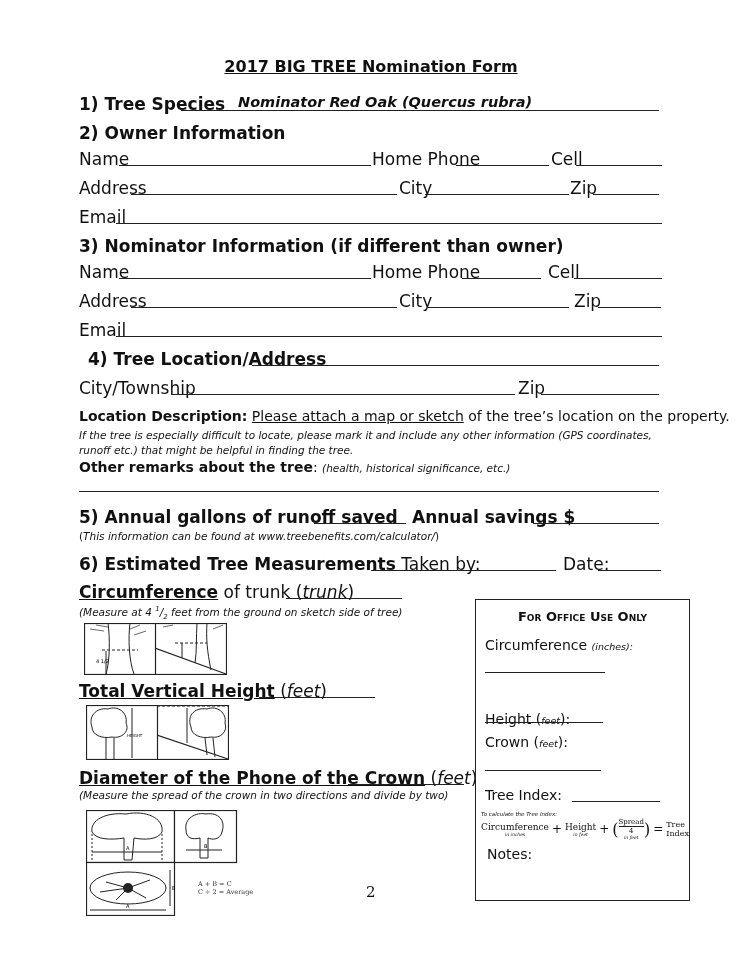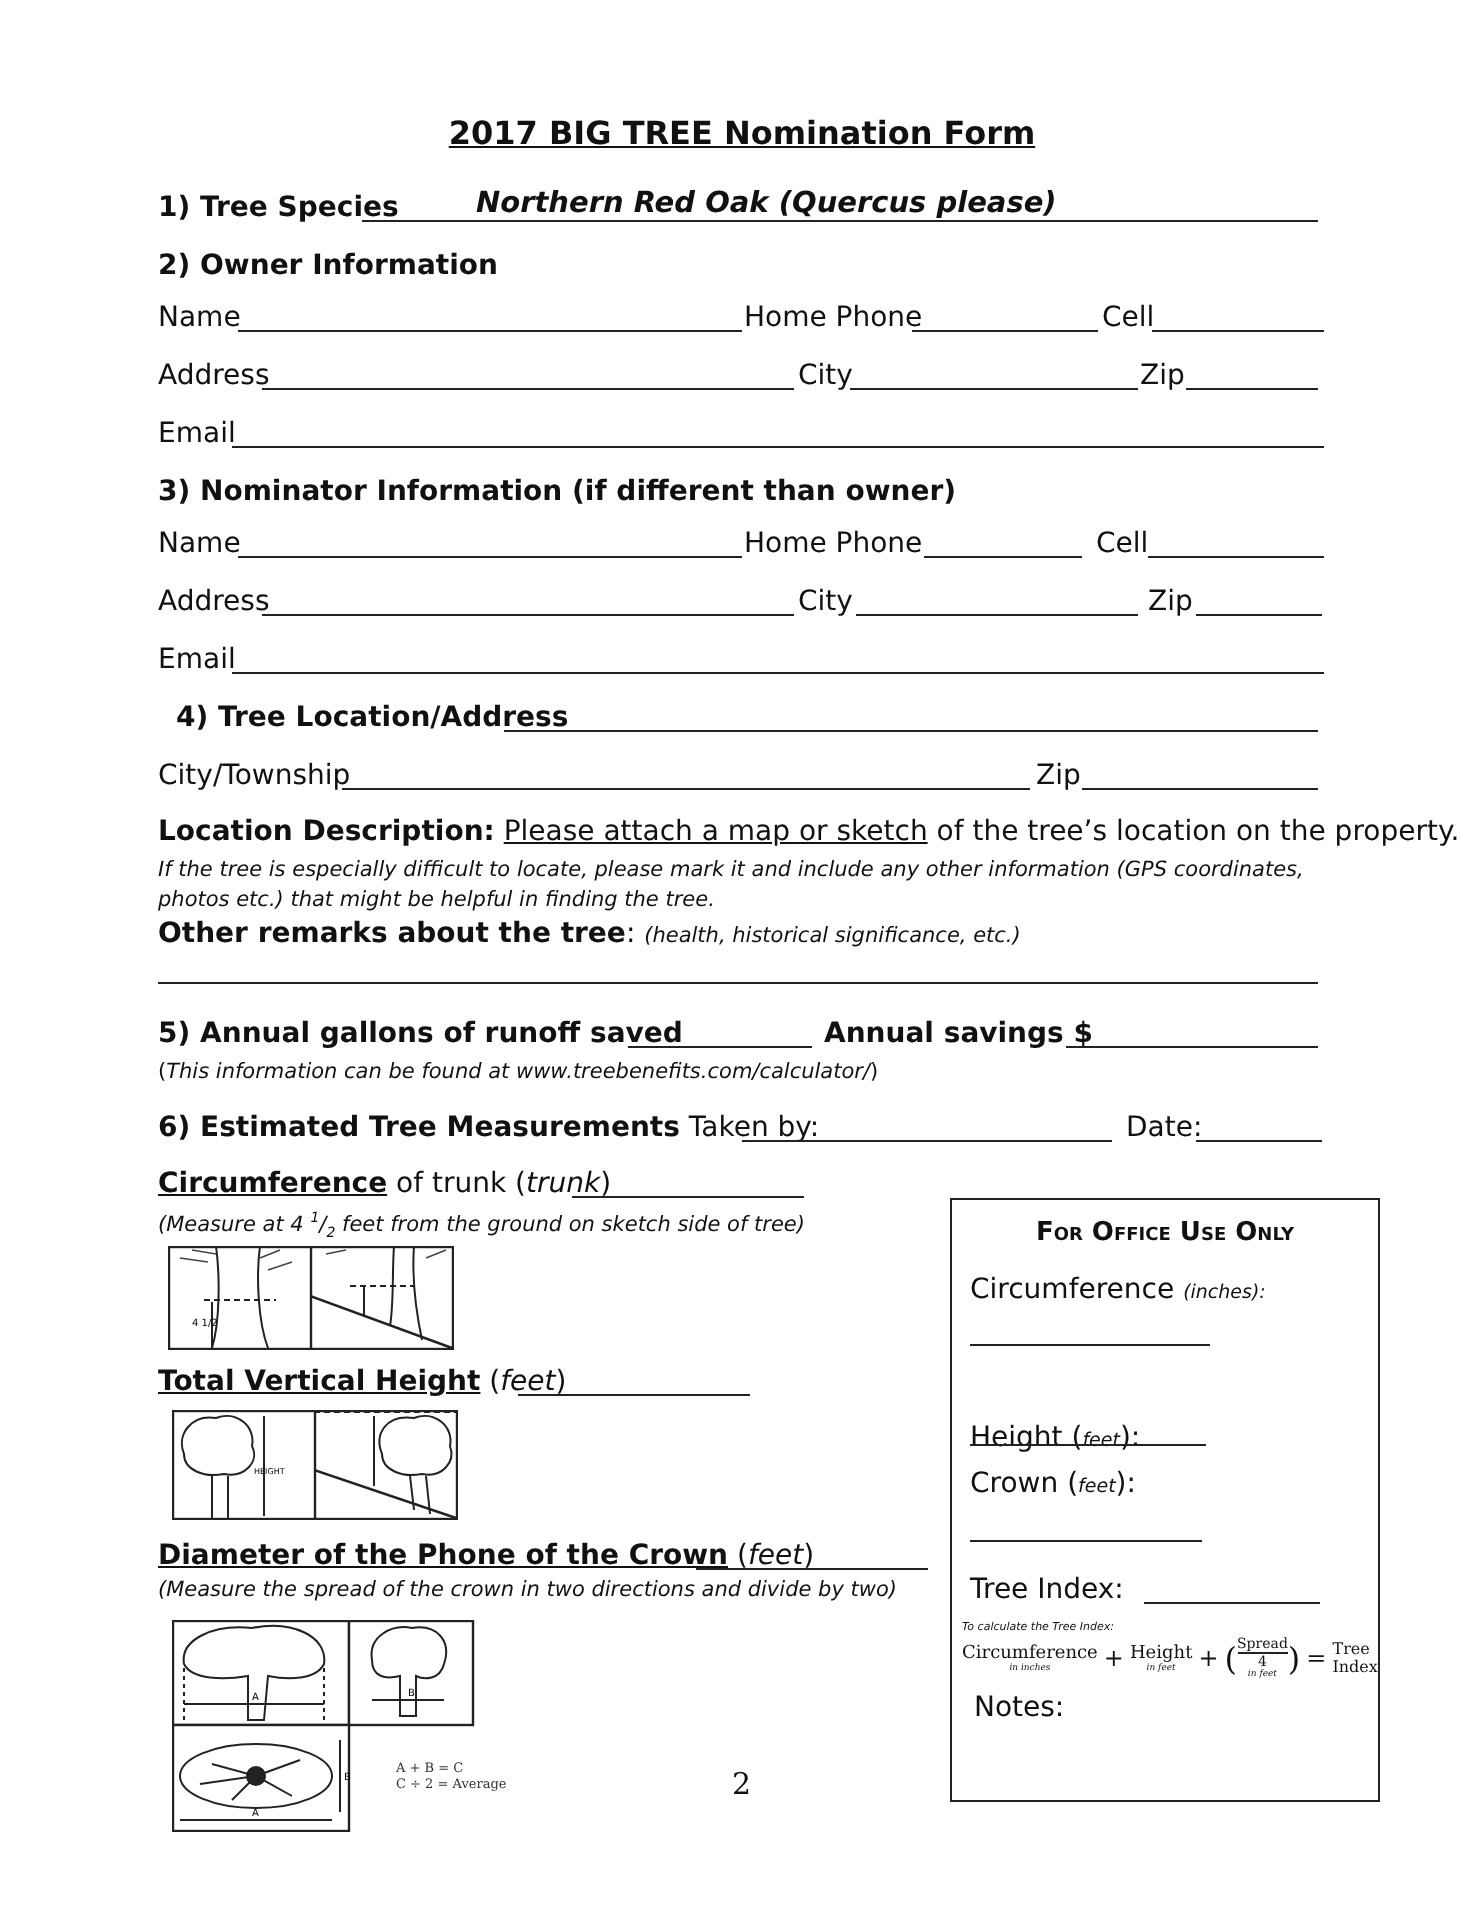--- a/index.html
+++ b/index.html
@@ -1,20 +1,20 @@
 <!DOCTYPE html>
 <html><head>
 <meta charset="utf-8">
 <style>
   html, body { margin:0; padding:0; background:#ffffff; }
   body { width:742px; height:960px; position:relative; overflow:hidden;
          font-family:"DejaVu Sans", sans-serif; color:#111; }
   .abs { position:absolute; white-space:nowrap; }
   .title { left:0; width:742px; top:57px; text-align:center; font-weight:bold; font-size:16px; text-decoration:underline; }
-  .lbl { font-size:14px; line-height:16px; }
+  .lbl { font-size:17px; line-height:16px; }
   .b { font-weight:bold; }
   .it { font-style:italic; }
   .small { font-size:10.5px; font-style:italic; line-height:14px; }
   .line { position:absolute; border-bottom:1.2px solid #222; height:0; }
   .filled { font-weight:bold; font-style:italic; font-size:14.5px; }
   .ul { text-decoration:underline; }
   .office { position:absolute; left:475px; top:599px; width:215px; height:302px; border:1.5px solid #222; box-sizing:border-box; }
   .office .hd { position:absolute; left:0; width:100%; top:9px; text-align:center; font-weight:bold; font-size:13px; font-variant:small-caps; }
   .office .ol { position:absolute; left:9px; font-size:14px; }
   .office .ol .sub { font-size:9.5px; font-style:italic; }
@@ -23,21 +23,21 @@
   .page-num { left:366px; top:883px; font-family:"DejaVu Serif", serif; font-size:15px; }
   svg.diag { position:absolute; }
 </style>
 </head>
 <body>
 
 <div class="abs title">2017 BIG TREE Nomination Form</div>
 
 <div class="abs lbl b" style="left:79px;top:96px;">1) Tree Species</div>
 <div class="line" style="left:181px;top:110px;width:478px;"></div>
-<div class="abs filled" style="left:238px;top:94px;">Northern Red Oak (Quercus please)</div>
+<div class="abs filled" style="left:238px;top:94px;">Nominator Red Oak (Quercus rubra)</div>
 
 <div class="abs lbl b" style="left:79px;top:125px;">2) Owner Information</div>
 <div class="abs lbl" style="left:79px;top:151px;">Name</div>
 <div class="line" style="left:119px;top:165px;width:252px;"></div>
 <div class="abs lbl" style="left:372px;top:151px;">Home Phone</div>
 <div class="line" style="left:456px;top:165px;width:93px;"></div>
 <div class="abs lbl" style="left:551px;top:151px;">Cell</div>
 <div class="line" style="left:576px;top:165px;width:86px;"></div>
 
 <div class="abs lbl" style="left:79px;top:180px;">Address</div>
@@ -73,21 +73,21 @@
 <div class="abs lbl" style="left:79px;top:380px;">City/Township</div>
 <div class="line" style="left:171px;top:394px;width:344px;"></div>
 <div class="abs lbl" style="left:518px;top:380px;">Zip</div>
 <div class="line" style="left:541px;top:394px;width:118px;"></div>
 
 <div class="abs" style="left:79px;top:408px;font-size:14px;">
   <span class="b">Location Description:</span>
   <span class="ul">Please attach a map or sketch</span><span> of the tree’s location on the property.</span>
 </div>
 <div class="abs small" style="left:79px;top:428px;">If the tree is especially difficult to locate, please mark it and include any other information (GPS coordinates,</div>
-<div class="abs small" style="left:79px;top:443px;">photos etc.) that might be helpful in finding the tree.</div>
+<div class="abs small" style="left:79px;top:443px;">runoff etc.) that might be helpful in finding the tree.</div>
 <div class="abs" style="left:79px;top:459px;font-size:14px;">
   <span class="b">Other remarks about the tree</span><span>:</span>
   <span class="small">(health, historical significance, etc.)</span>
 </div>
 <div class="line" style="left:79px;top:491px;width:580px;"></div>
 
 <div class="abs lbl b" style="left:79px;top:509px;">5) Annual gallons of runoff saved</div>
 <div class="line" style="left:314px;top:523px;width:92px;"></div>
 <div class="abs lbl b" style="left:412px;top:509px;">Annual savings $</div>
 <div class="line" style="left:533px;top:523px;width:126px;"></div>

